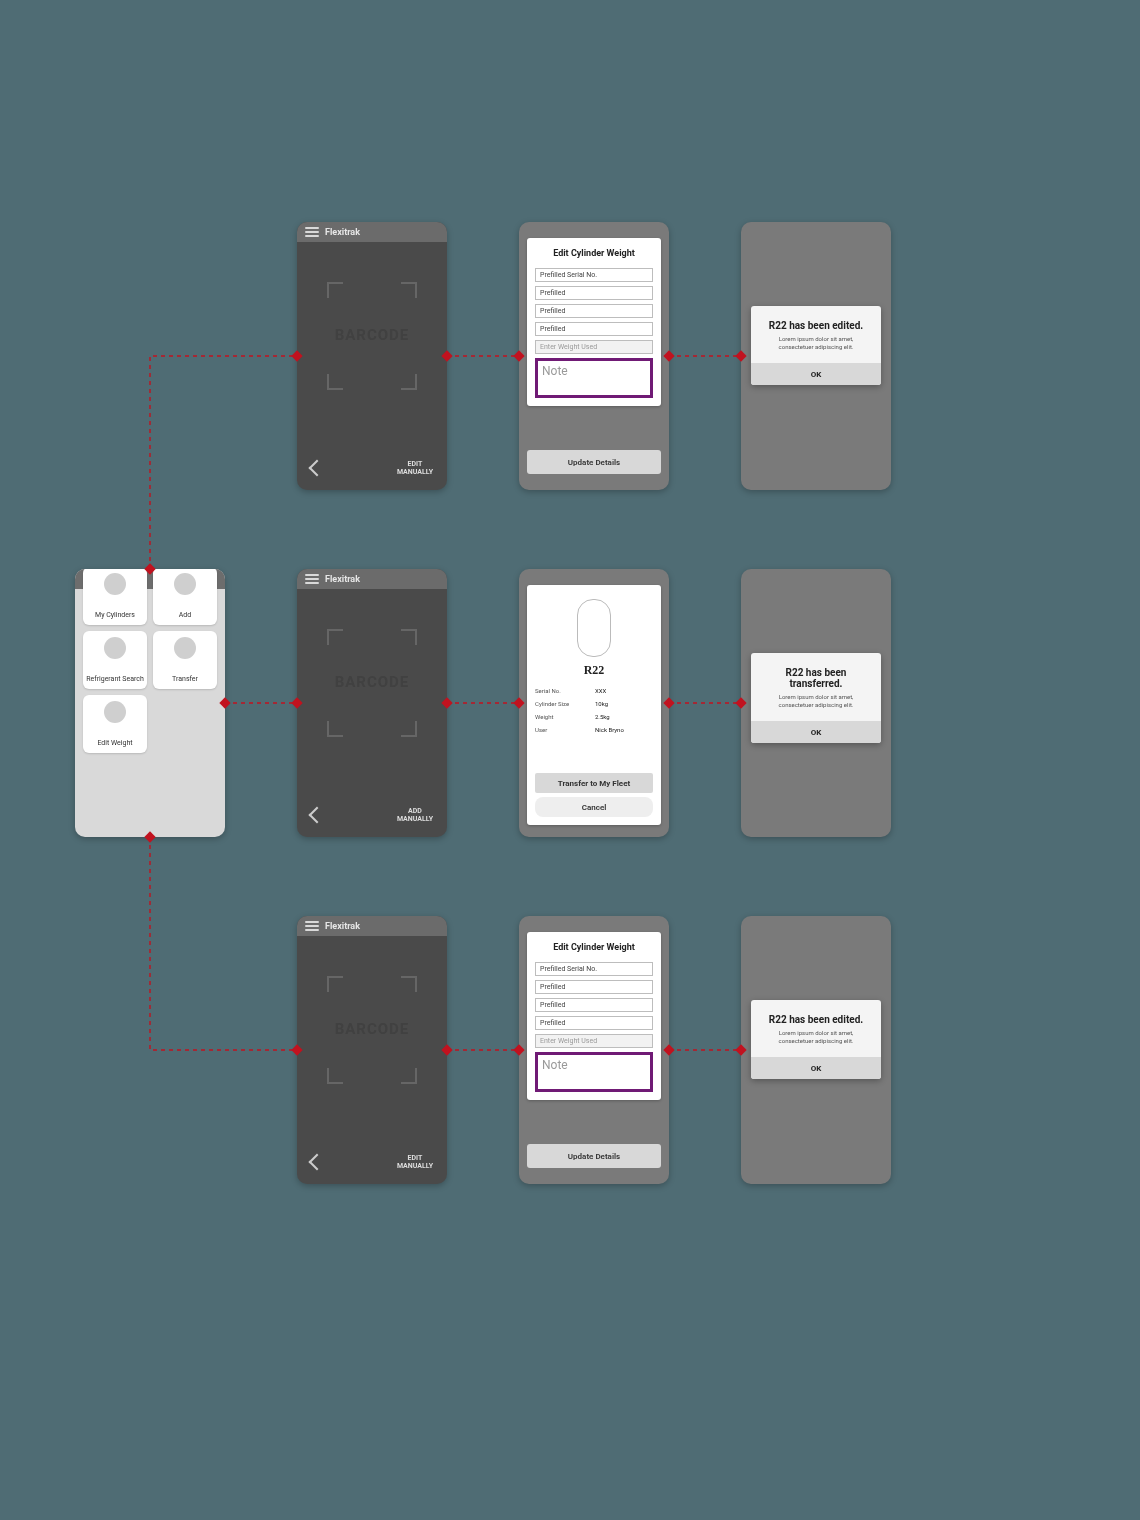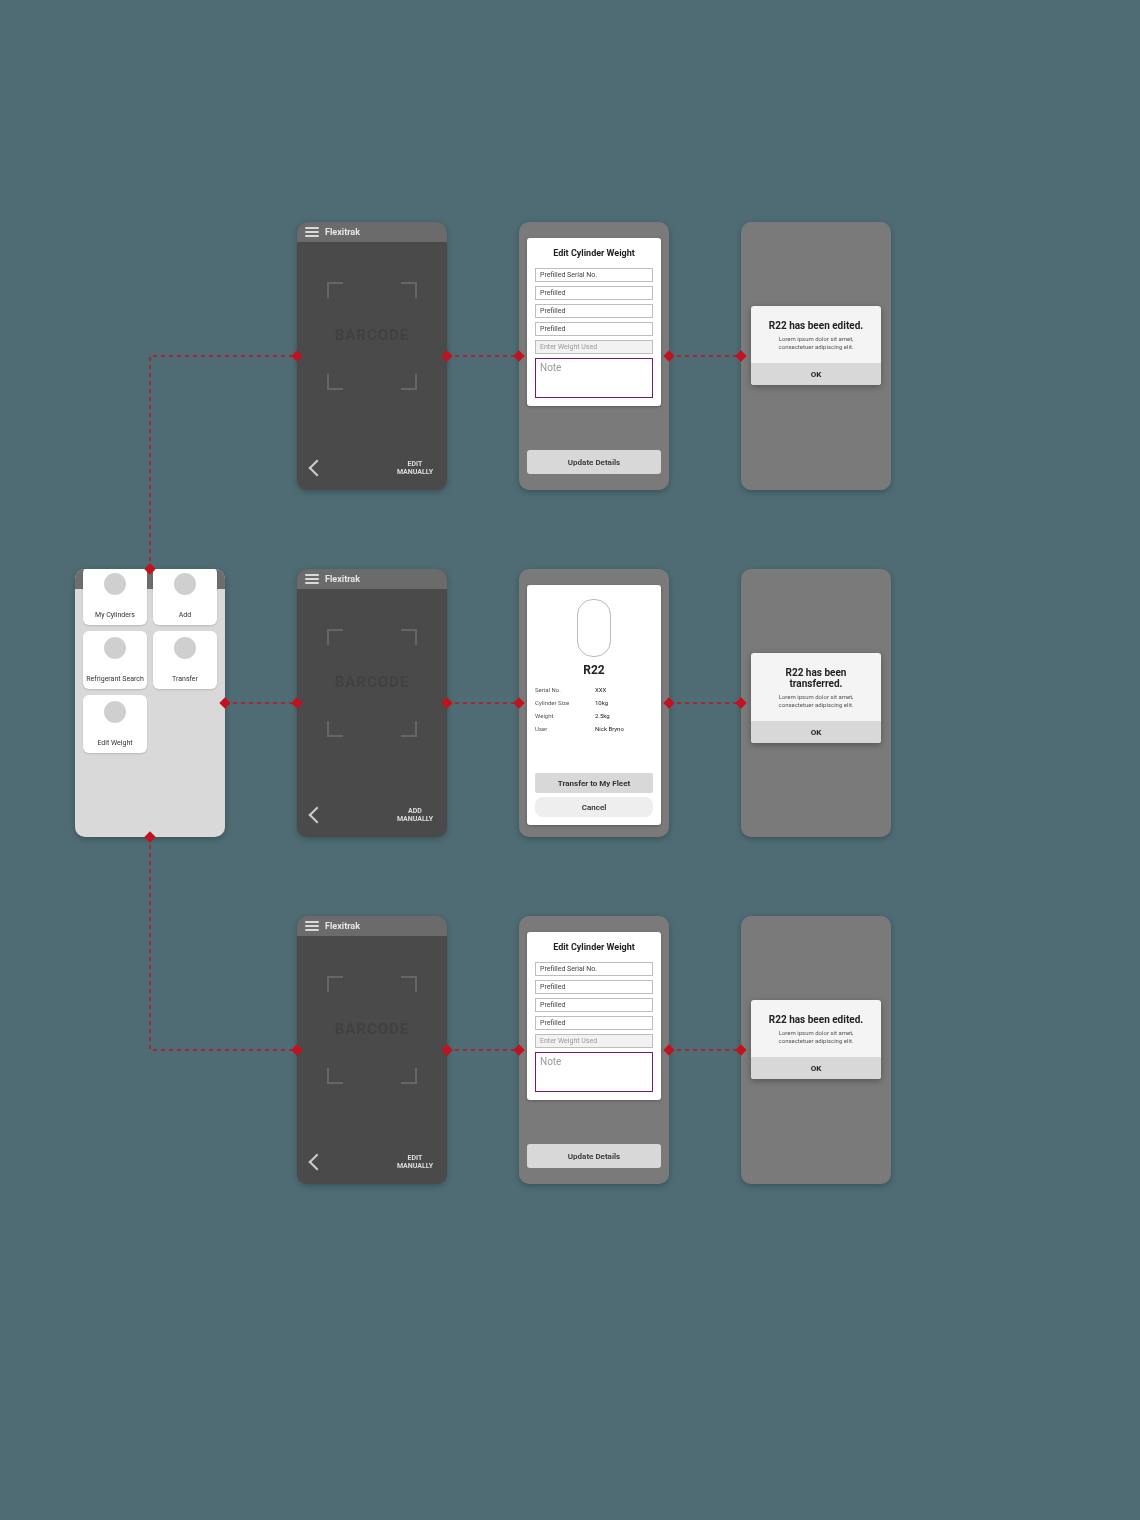--- a/index.html
+++ b/index.html
@@ -87,40 +87,40 @@
     margin:0 0 10px;font-size:9px;text-align:center;font-weight:700;color:#222;
   }
   .tf{
     width:100%;height:14px;box-sizing:border-box;border:1px solid #bdbdbd;
     margin-bottom:4px;padding:0 4px;font-size:7px;color:#444;
     display:flex;align-items:center;
   }
   .tf.readonly{background:#e9e9e9;color:#555;}
   .tf.placeholder{color:#9a9a9a;background:#f2f2f2;}
   .ta{
-    width:100%;height:40px;border:1px solid #701a75;box-sizing:border-box;
-    padding:3px 4px;font-size:10px;color:#9a9a9a;
+    width:100%;height:40px;border:3px solid #701a75;box-sizing:border-box;
+    padding:3px 4px;font-size:12px;color:#9a9a9a;
   }
   .update-bar{
     position:absolute;left:8px;right:8px;bottom:16px;height:24px;background:#d8d8d8;
     border-radius:3px;display:flex;align-items:center;justify-content:center;
     font-size:8px;font-weight:600;color:#333;
   }
 
   
   .details-card{
     position:absolute;left:8px;right:8px;top:16px;bottom:12px;
     background:#fff;border-radius:3px;box-shadow:0 1px 3px rgba(0,0,0,.25);
     padding:8px;box-sizing:border-box;
     display:flex;flex-direction:column;
   }
   .cyl-icon{
     align-self:center;margin-top:6px;width:32px;height:56px;border:1px solid #bbb;border-radius:16px;
   }
-  .cyl-name{font-size:12px;font-weight:700;text-align:center;margin:6px 0 6px;color:#222;}
+  .cyl-name{font-size:12px;font-weight:700;text-align:center;margin:6px 0 6px;color:#222;font-family:Liberation Serif, serif;}
   .kv{font-size:6px;color:#444;display:flex;justify-content:flex-start;gap:20px;margin:3px 0;}
   .kv .k{min-width:40px;color:#555;}
   .kv .v{color:#222;}
   .spacer{flex:1;}
   .btnbar{
     height:20px;background:#d8d8d8;display:flex;align-items:center;justify-content:center;
     font-size:8px;font-weight:700;color:#333;border-radius:2px;margin-top:4px;
   }
   .btnbar.secondary{background:#eee;font-weight:600;border-radius:8px;}
 

